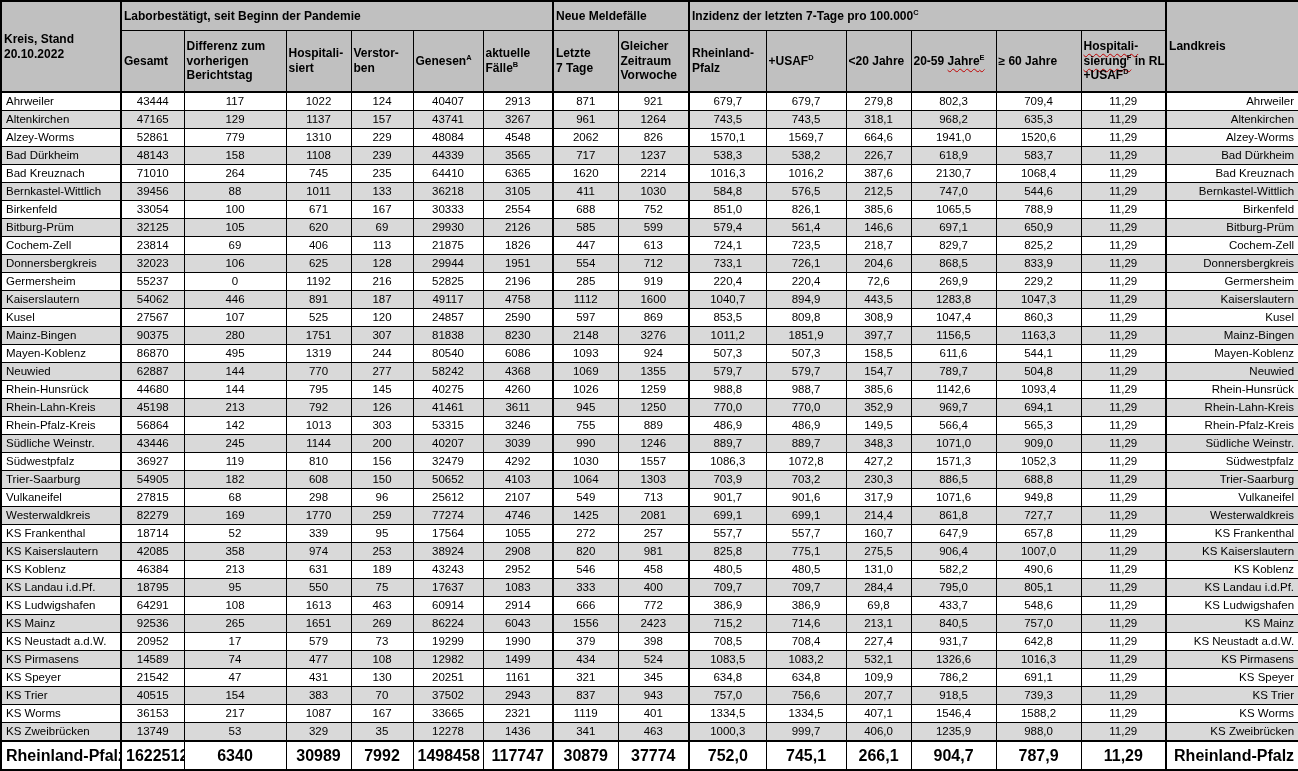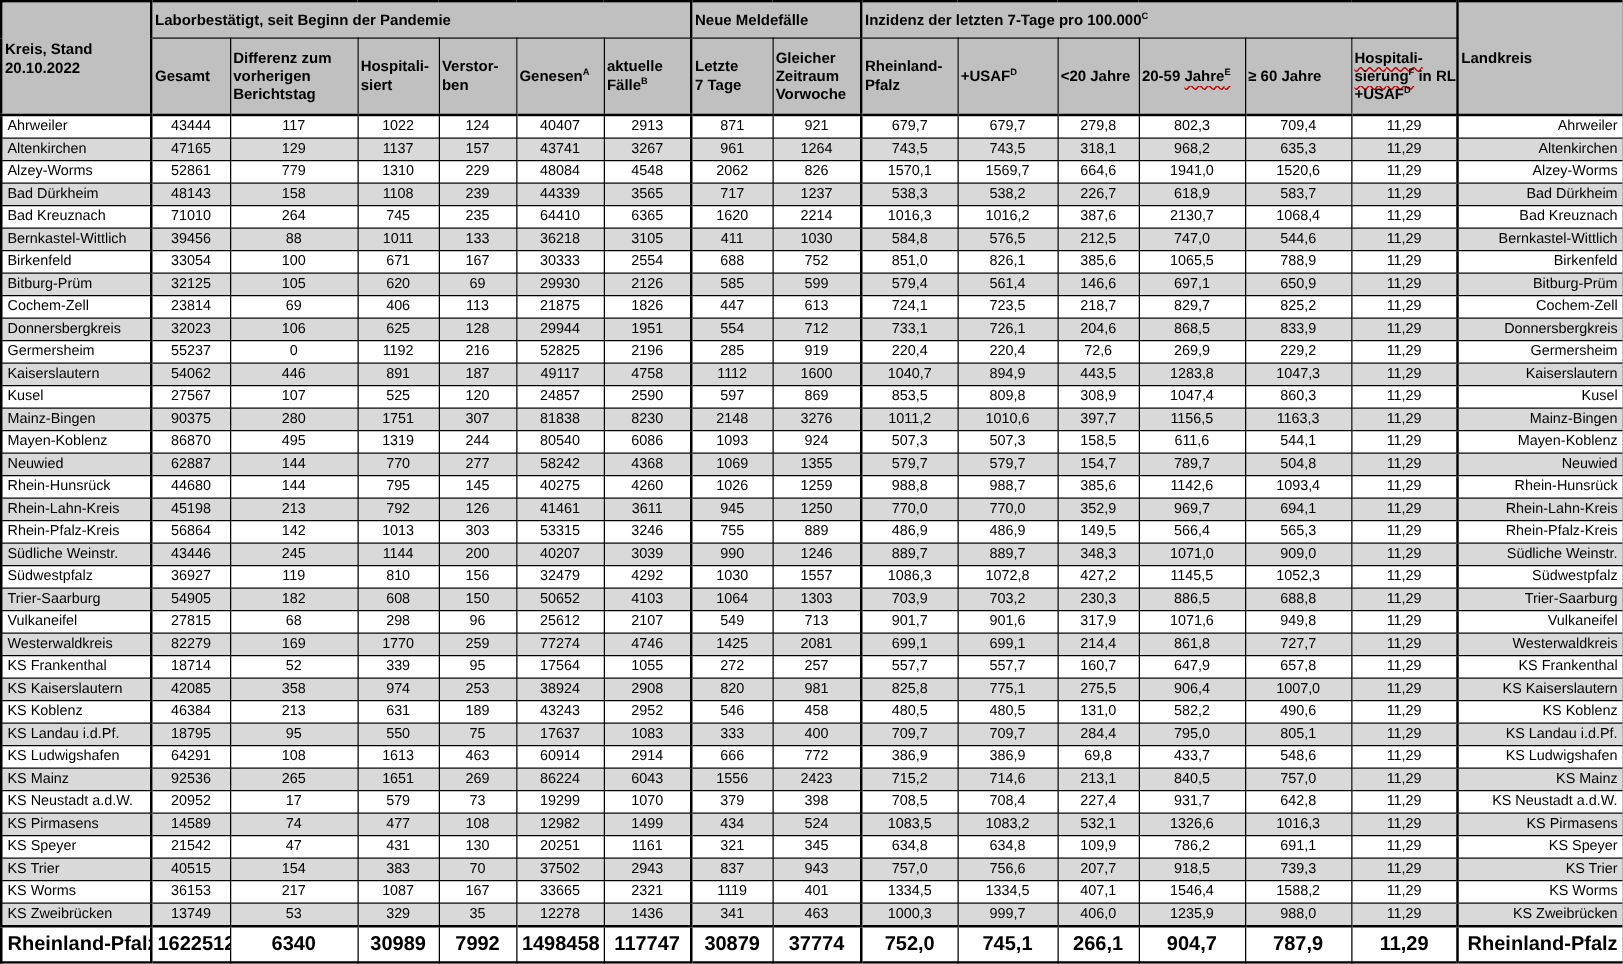--- a/index.html
+++ b/index.html
@@ -305,21 +305,21 @@
         <td class="ta-l">Mainz-Bingen</td>
         <td class=" gb">90375</td>
         <td class="">280</td>
         <td class="">1751</td>
         <td class="">307</td>
         <td class="">81838</td>
         <td class="">8230</td>
         <td class=" gb">2148</td>
         <td class="">3276</td>
         <td class=" gb">1011,2</td>
-        <td class="">1010,6</td>
+        <td class="">1851,9</td>
         <td class="">397,7</td>
         <td class="">1156,5</td>
         <td class="">1163,3</td>
         <td class="">11,29</td>
         <td class="ta-r gb">Mainz-Bingen</td>
       </tr>
       <tr>
         <td class="ta-l">Mayen-Koblenz</td>
         <td class=" gb">86870</td>
         <td class="">495</td>
@@ -433,21 +433,21 @@
         <td class="">119</td>
         <td class="">810</td>
         <td class="">156</td>
         <td class="">32479</td>
         <td class="">4292</td>
         <td class=" gb">1030</td>
         <td class="">1557</td>
         <td class=" gb">1086,3</td>
         <td class="">1072,8</td>
         <td class="">427,2</td>
-        <td class="">1145,5</td>
+        <td class="">1571,3</td>
         <td class="">1052,3</td>
         <td class="">11,29</td>
         <td class="ta-r gb">Südwestpfalz</td>
       </tr>
       <tr class="stripe">
         <td class="ta-l">Trier-Saarburg</td>
         <td class=" gb">54905</td>
         <td class="">182</td>
         <td class="">608</td>
         <td class="">150</td>
@@ -607,21 +607,21 @@
         <td class="">11,29</td>
         <td class="ta-r gb">KS Mainz</td>
       </tr>
       <tr>
         <td class="ta-l">KS Neustadt a.d.W.</td>
         <td class=" gb">20952</td>
         <td class="">17</td>
         <td class="">579</td>
         <td class="">73</td>
         <td class="">19299</td>
-        <td class="">1070</td>
+        <td class="">1990</td>
         <td class=" gb">379</td>
         <td class="">398</td>
         <td class=" gb">708,5</td>
         <td class="">708,4</td>
         <td class="">227,4</td>
         <td class="">931,7</td>
         <td class="">642,8</td>
         <td class="">11,29</td>
         <td class="ta-r gb">KS Neustadt a.d.W.</td>
       </tr>

